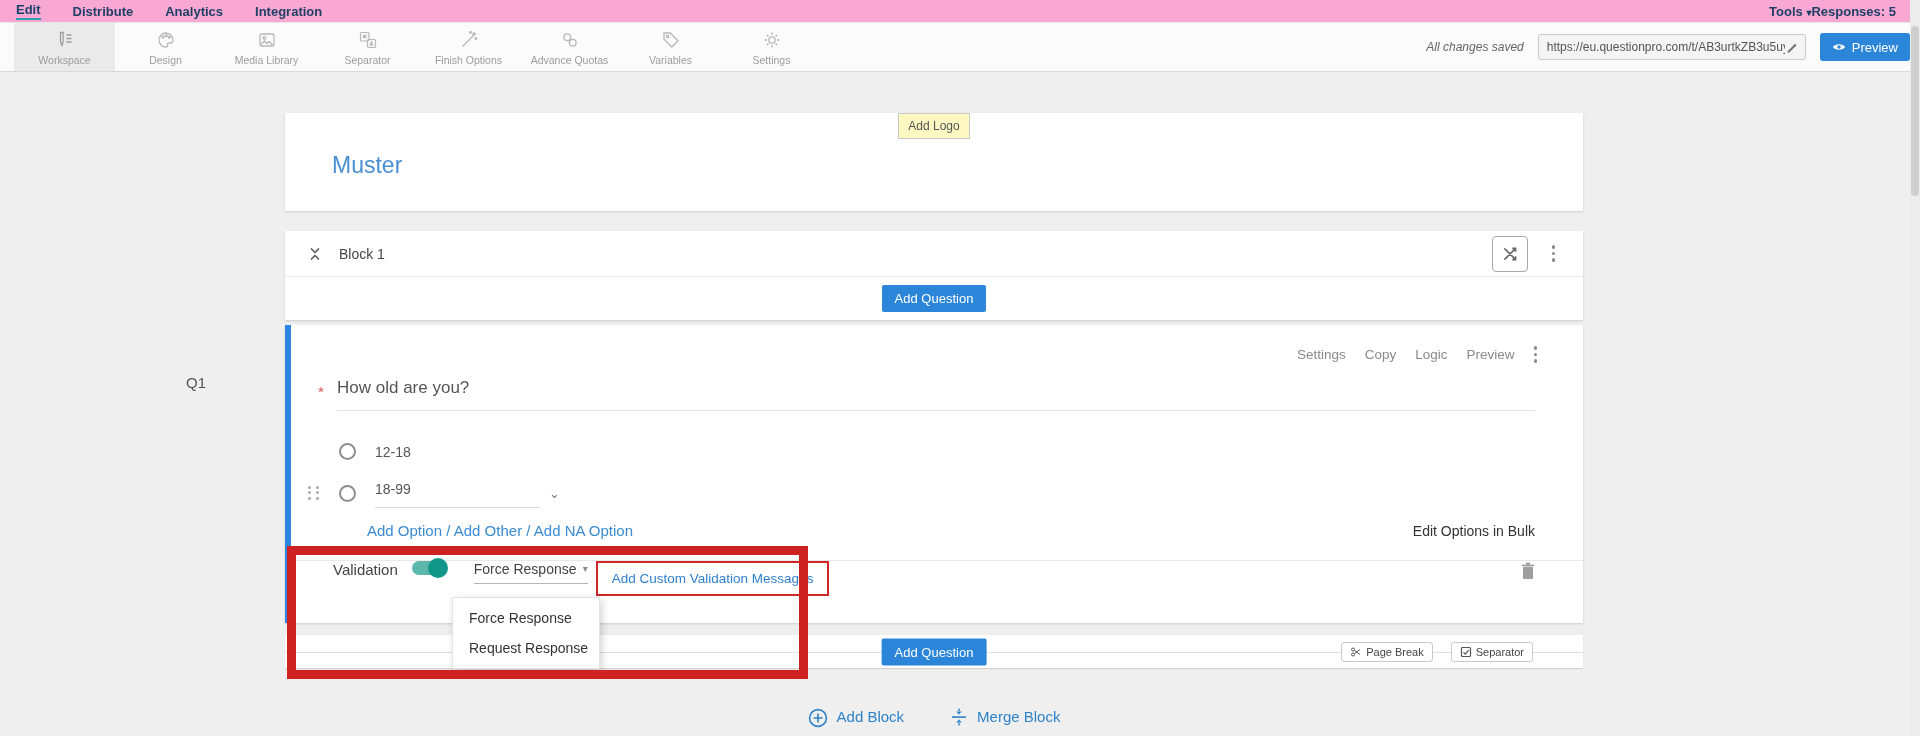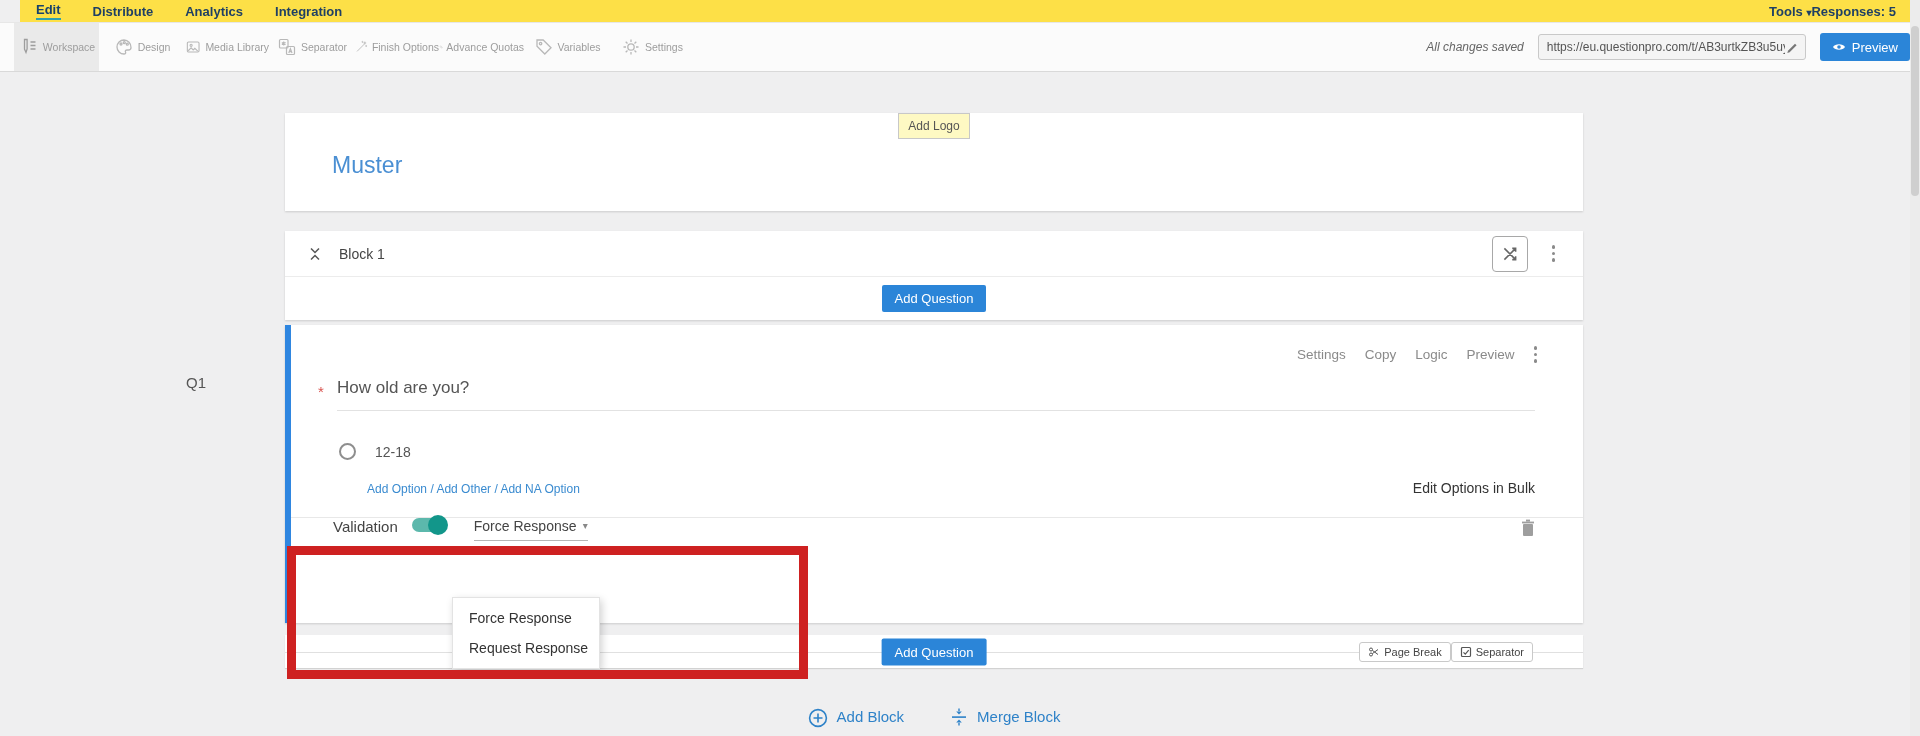--- a/index.html
+++ b/index.html
@@ -1,30 +1,30 @@
 <!DOCTYPE html>
 <html><head>
 <meta charset="utf-8">
 <style>
   * { box-sizing: border-box; margin: 0; padding: 0; }
   html,body { width:1920px; height:736px; overflow:hidden; }
   body { font-family:"Liberation Sans", sans-serif; background:#efeff0; position:relative; }
 
   
-  .topnav { height:22px; background:#fde047; display:flex; align-items:center; padding:0 24px 0 16px;margin-left:20px; }
+  .topnav { height:22px; background:#f9a8d4; display:flex; align-items:center; padding:0 24px 0 16px; }
   .topnav .nav-item { font-size:13px; font-weight:bold; color:#1f4064; margin-right:32px; cursor:pointer; }
   .topnav .nav-item.active { color:#17426b; border-bottom:2px solid #2f9fae; padding-bottom:1px; }
   .topnav .right { margin-left:auto; display:flex; align-items:center; }
   .topnav .tools { font-size:13px; font-weight:bold; color:#1f4064; cursor:pointer; }
   .topnav .tools .caret { font-size:10px; }
   .topnav .responses { font-size:13px; font-weight:bold; color:#1f4064; }
 
   
   .toolbar { height:50px; background:#fbfbfb; border-top:1px solid #e7e7e7; border-bottom:1px solid #d9d9d9; display:flex; align-items:stretch; padding-left:14px; }
-  .tool-item { width:85px; display:flex; flex-direction:row; align-items:center; justify-content:center; gap:3px; cursor:pointer; }
+  .tool-item { width:101px; display:flex; flex-direction:column; align-items:center; justify-content:center; gap:3px; cursor:pointer; }
   .tool-item.active { background:#eaeaea; }
   .tool-item svg { display:block; }
   .tool-label { font-size:10.5px; color:#9d9d9d; white-space:nowrap; }
   .toolbar .right { margin-left:auto; display:flex; align-items:center; gap:14px; padding-right:10px; }
   .saved { font-style:italic; font-size:12px; color:#666; }
   .url-wrap { width:268px; height:26px; background:#f4f4f4; border:1px solid #c9c9c9; border-radius:3px; display:flex; align-items:center; padding:0 6px 0 8px; }
   .url-wrap input { flex:1; border:none; outline:none; background:transparent; font-size:12px; color:#555; font-family:"Liberation Sans",sans-serif; }
   .btn-preview { height:28px; background:#2b85d8; color:#fff; border:none; border-radius:3px; font-size:13px; display:flex; align-items:center; gap:6px; padding:0 12px; cursor:pointer; }
 
   
@@ -55,38 +55,38 @@
   .row-1 { margin-top:27px; }
   .row-2 { margin-top:14px; }
   .radio { width:17px; height:17px; border:2px solid #8e8e8e; border-radius:50%; flex:0 0 auto; cursor:pointer; }
   .opt-label { margin-left:19px; font-size:14px; color:#555; }
   .opt-underline { margin-left:19px; width:166px; border-bottom:1px solid #dcdcdc; padding-bottom:9px; }
   .opt-underline .opt-label { margin-left:0; }
   .drag-handle { position:absolute; left:-31px; top:6px; width:13px; display:grid; grid-template-columns:repeat(2,1fr); gap:2.5px 3px; cursor:grab; }
   .drag-handle i { width:3px; height:3px; background:#a9a9a9; border-radius:50%; }
   .chev { margin-left:8px; color:#777; font-size:13px; cursor:pointer; }
   .links-row { margin:14px 48px 0 76px; display:flex; justify-content:space-between; align-items:baseline; }
-  .opt-links { font-size:12px; color:#3a8bd0; }
+  .opt-links { font-size:15px; color:#3a8bd0; }
   .opt-links span.lnk { cursor:pointer; }
   .bulk-edit { font-size:14px; color:#333; cursor:pointer; }
   .validation-row { margin-top:21px; border-top:1px solid #e8e8e8; height:58px; display:flex; align-items:flex-start; padding:0 46px 0 42px; }
   .val-label { font-size:15px; color:#444; }
   .toggle { position:relative; width:34px; height:14px; border-radius:7px; background:#5cb8ac; margin-left:14px; cursor:pointer; }
   .toggle .knob { position:absolute; right:-2px; top:-3px; width:20px; height:20px; border-radius:50%; background:#12968a; }
   .val-select { margin-left:28px; width:114px; display:flex; align-items:center; justify-content:space-between; border-bottom:1px solid #b5b5b5; padding-bottom:6px; cursor:pointer; }
   .val-select .sel-text { font-size:14px; color:#444; }
   .val-select .sel-caret { font-size:10px; color:#888; }
   .btn-custom-msg { margin-left:8px; background:#fff; border:2px solid #cf2626; color:#2e7fd0; font-size:13.5px; padding:8px 14px; cursor:pointer; font-family:"Liberation Sans",sans-serif; }
   .trash { margin-left:auto; cursor:pointer; }
 
   
   .footer-band { margin-top:12px; height:33px; position:relative; background:#fff; box-shadow:0 1px 1px rgba(0,0,0,.12); }
   .footer-band .hline { position:absolute; left:0; right:0; top:50%; border-top:1px solid #e0e0e0; }
   .footer-band .btn-addq { position:absolute; left:50%; top:50%; transform:translate(-50%,-50%); }
-  .mini-btns { position:absolute; right:50px; top:50%; transform:translateY(-50%); display:flex; gap:0; }
+  .mini-btns { position:absolute; right:50px; top:50%; transform:translateY(-50%); display:flex; gap:18px; }
   .mini-btn { background:#fff; border:1px solid #c9c9c9; border-radius:3px; font-size:11px; color:#444; padding:3px 8px; display:flex; align-items:center; gap:4px; cursor:pointer; font-family:"Liberation Sans",sans-serif; }
 
   
   .bottom-actions { margin-top:40px; display:flex; justify-content:center; gap:46px; }
   .bottom-action { display:flex; align-items:flex-start; gap:9px; color:#2e82c8; font-size:15px; cursor:pointer; }
 
   
   .q-id { position:absolute; left:186px; top:374px; font-size:15px; color:#555;text-align:center; }
   .red-box { position:absolute; left:287px; top:546px; width:521px; height:133px; border:9px solid #ce2121; z-index:30; pointer-events:none; }
   .dropdown { position:absolute; left:452px; top:597px; width:148px; background:#fff; border:1px solid #e3e3e3; box-shadow:2px 3px 8px rgba(0,0,0,.18); z-index:25; padding:5px 0; }
@@ -241,35 +241,49 @@
           </span>
       </div>
       <div class="q-title-row">
         <span class="q-required">*</span>
         <div class="q-title">How old are you?</div>
       </div>
       <div class="option-row row-1">
         <span class="radio"></span>
         <span class="opt-label">12-18</span>
       </div>
+      <div class="option-row row-2">
+        <span class="drag-handle">
+            <i></i>
+            <i></i>
+            <i></i>
+            <i></i>
+            <i></i>
+            <i></i>
+          </span>
+        <span class="radio"></span>
+        <span class="opt-underline"><span class="opt-label">18-99</span></span>
+        <span class="chev">⌄</span>
+      </div>
       <div class="links-row">
         <span class="opt-links">
           <span class="lnk">Add Option</span><span> / </span><span class="lnk">Add Other</span><span> / </span><span class="lnk">Add NA Option</span>
         </span>
         <span class="bulk-edit">Edit Options in Bulk</span>
       </div>
       <div class="validation-row">
         <span class="val-label">Validation</span>
         <span class="toggle">
             <span class="knob"></span>
           </span>
         <span class="val-select">
           <span class="sel-text">Force Response</span>
           <span class="sel-caret">▾</span>
         </span>
+        <button class="btn-custom-msg">Add Custom Validation Messages</button>
         <span class="trash">
           <svg width="18" height="20" viewBox="0 0 18 20">
               <rect x="4" y="6" width="10" height="12" rx="1" fill="#9e9e9e"></rect>
               <rect x="3" y="3.6" width="12" height="1.8" fill="#9e9e9e"></rect>
               <rect x="7" y="1.6" width="4" height="2" fill="#9e9e9e"></rect>
             </svg>
         </span>
       </div>
     </div>
 

